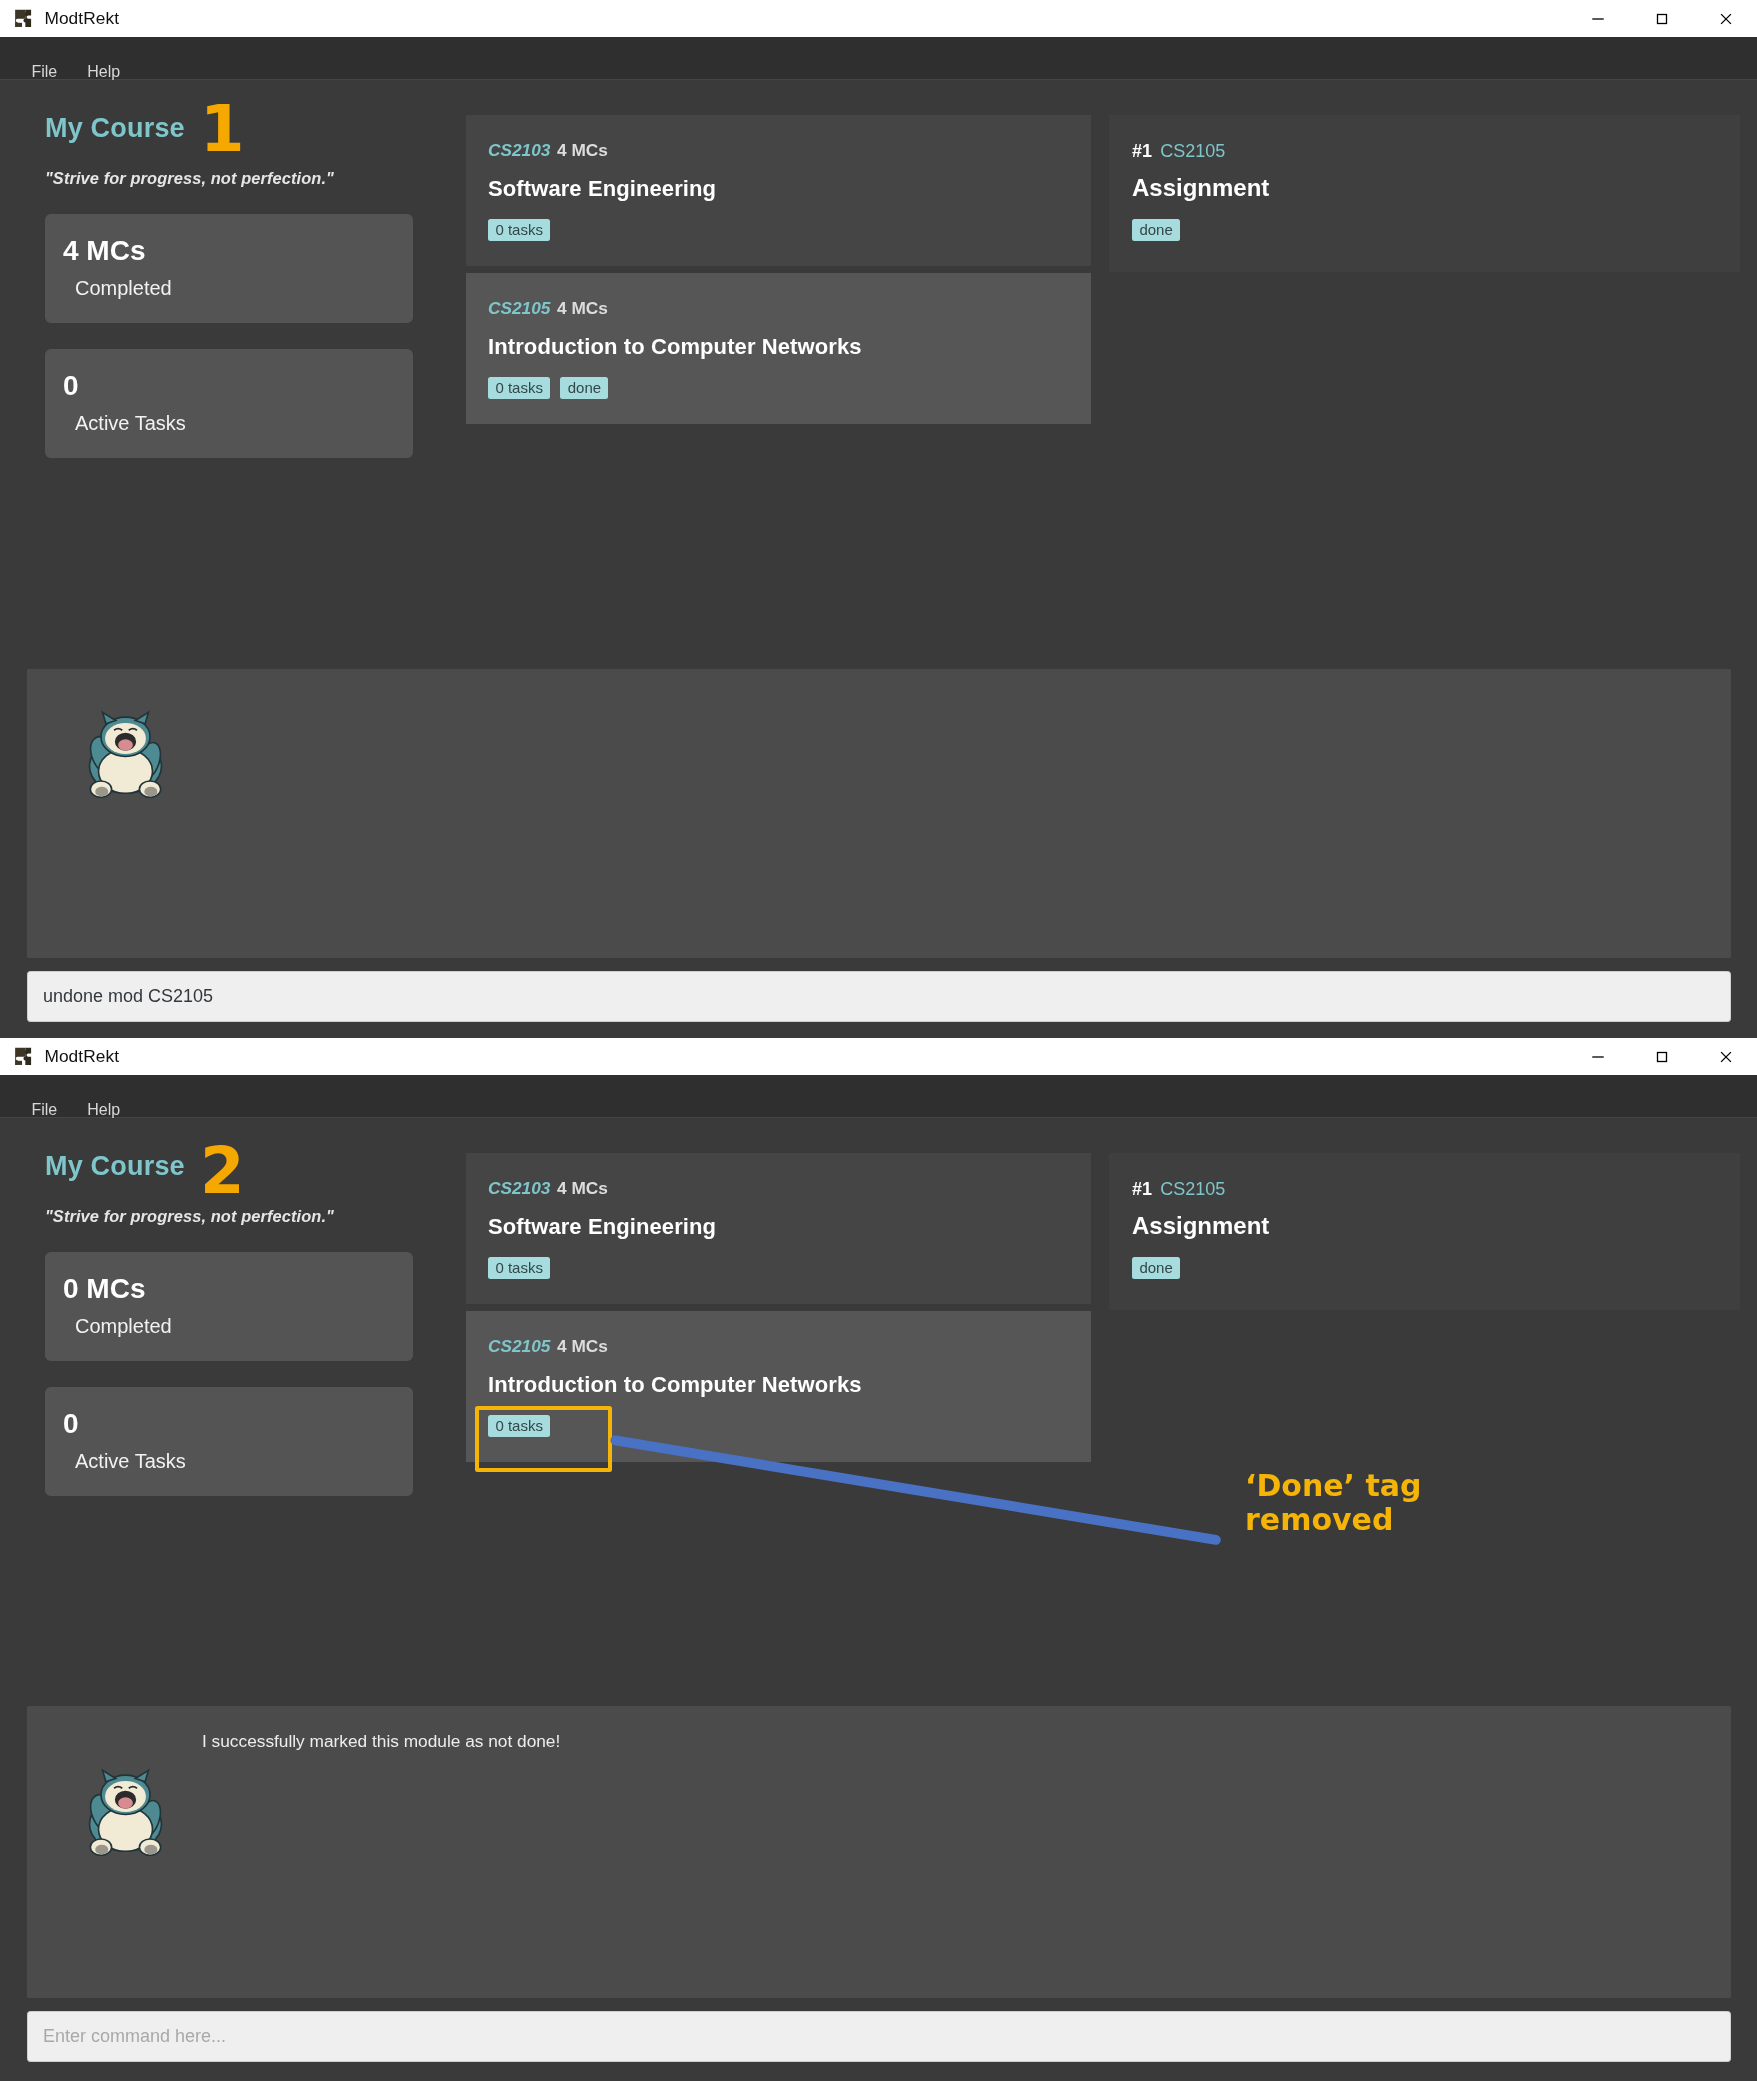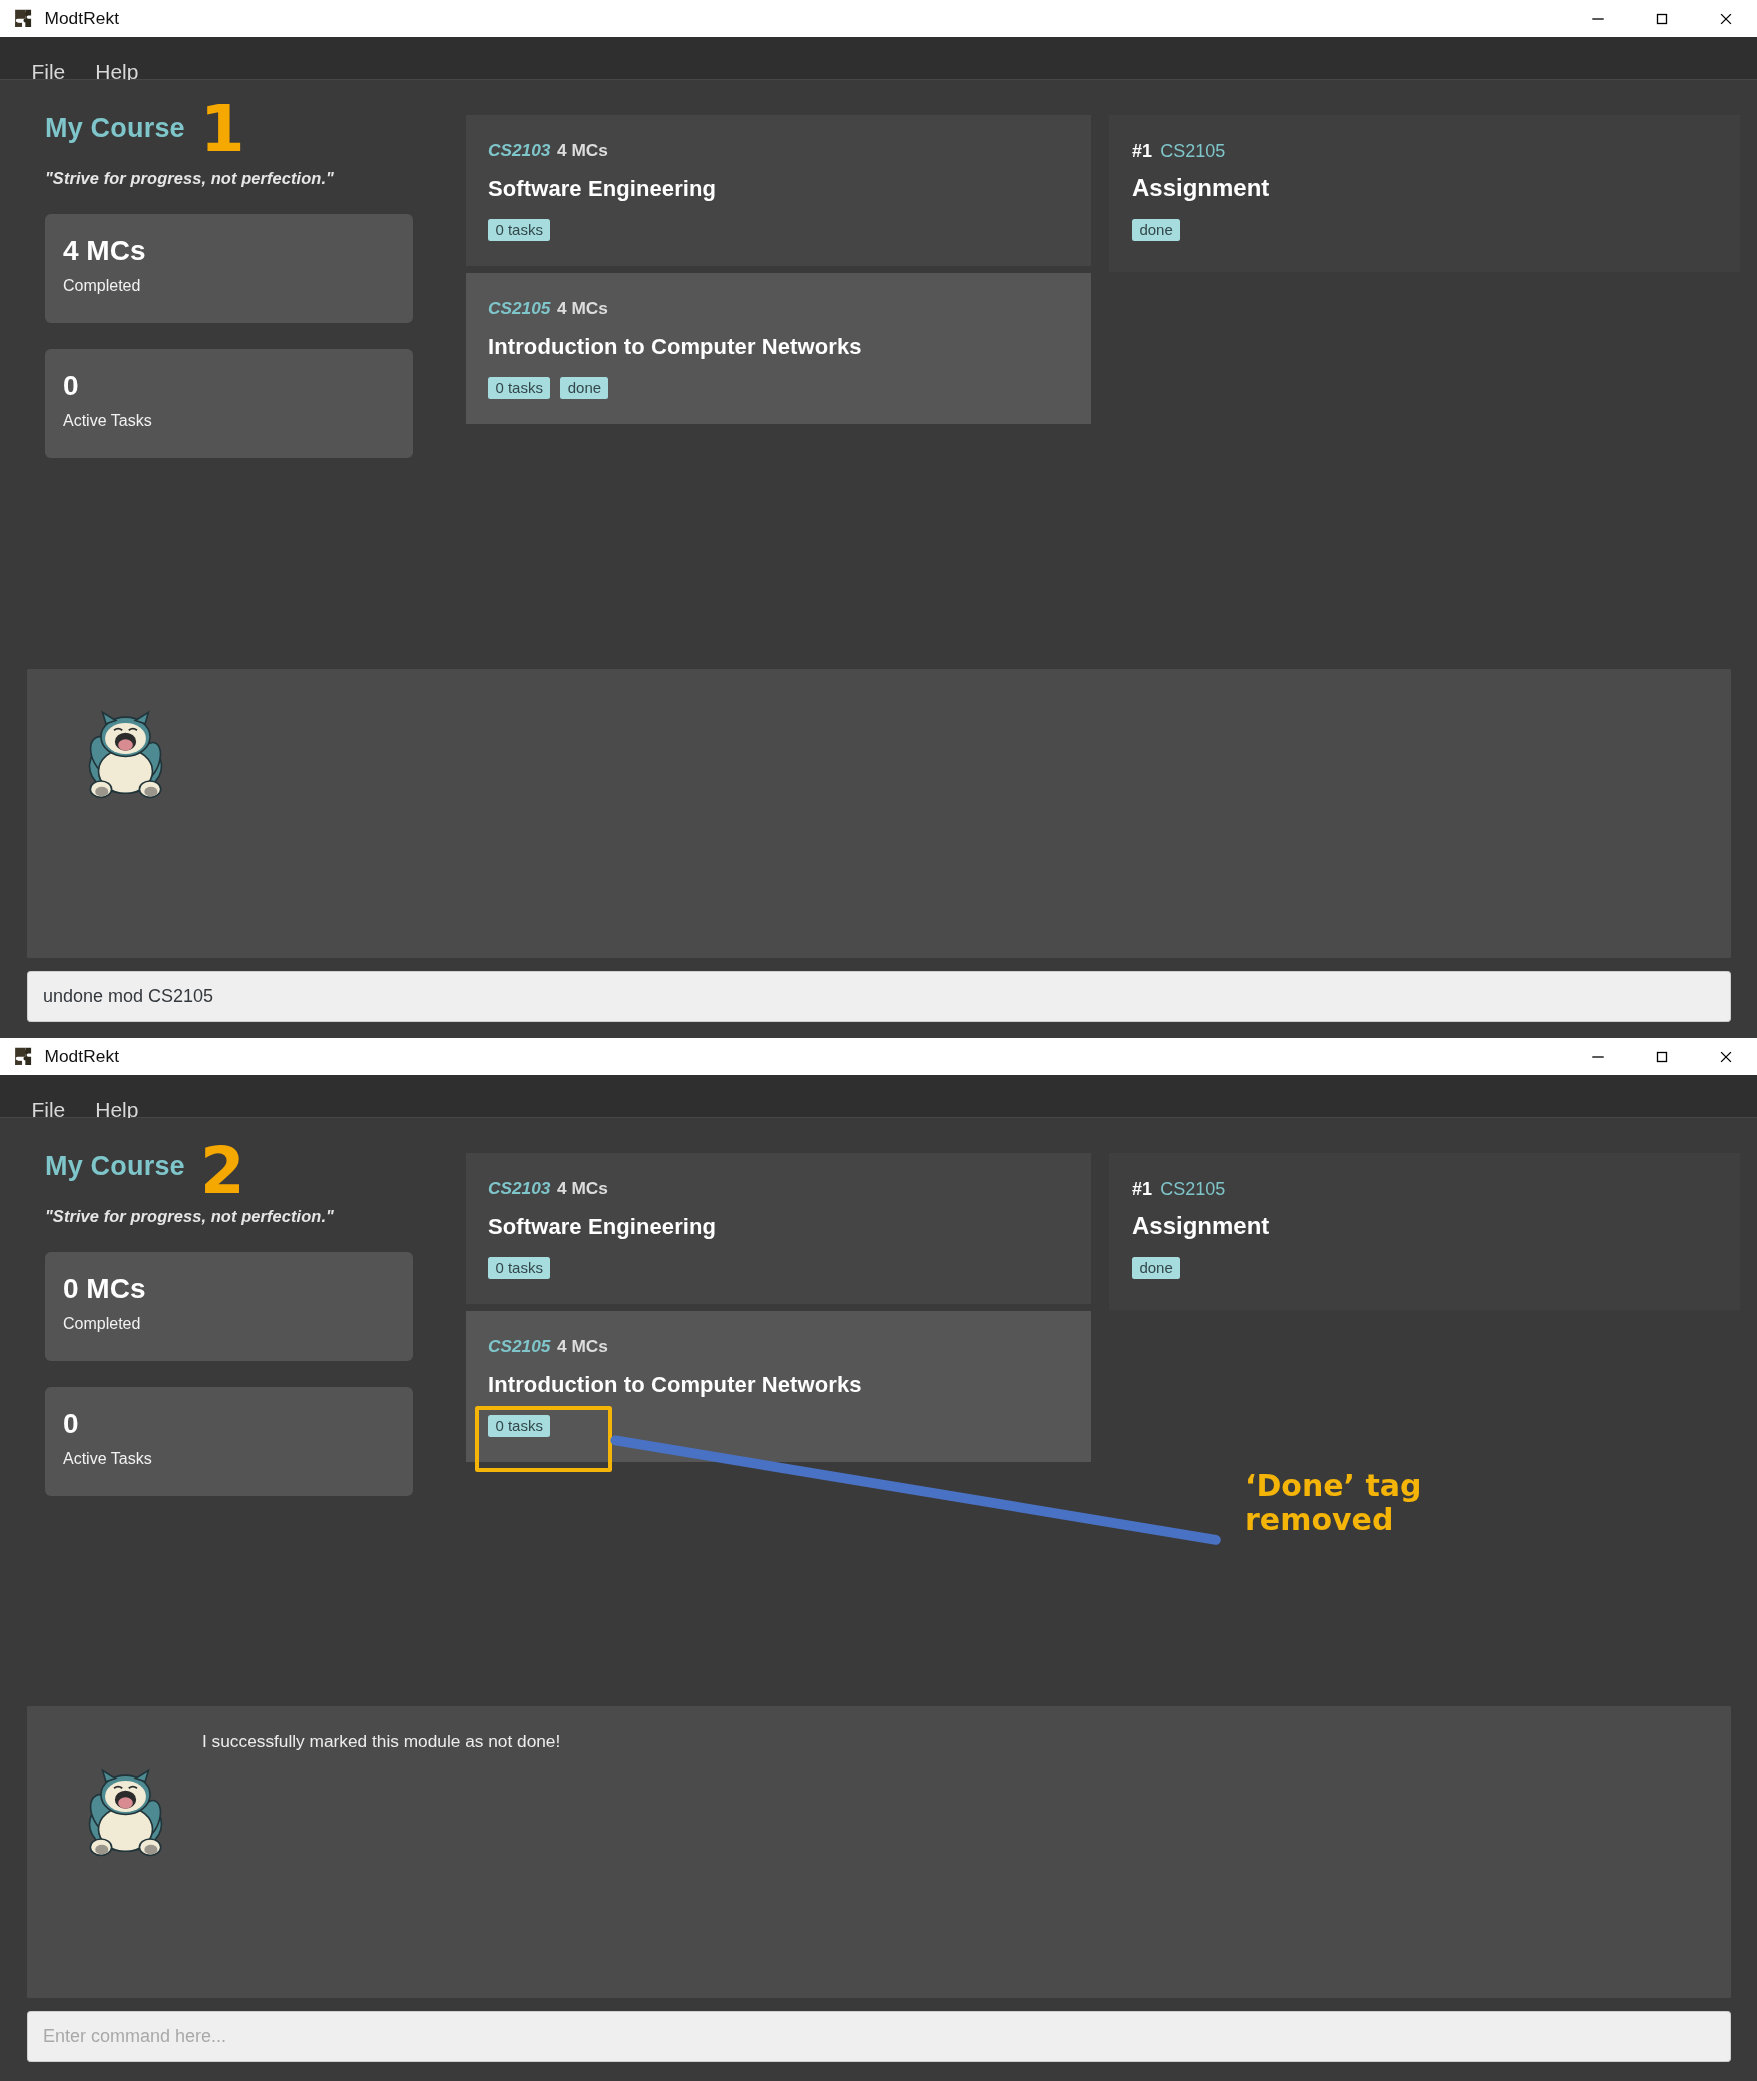--- a/index.html
+++ b/index.html
@@ -50,21 +50,21 @@
   .menubar {
     height: 43px;
     background: #2f2f2f;
     display: flex;
     align-items: center;
     padding-left: 16.4px;
     border-bottom: 0.8px solid #464646;
   }
   .menu-item {
     color: #d8d8d8;
-    font-size: 21px;
+    font-size: 16px;
     padding: 5px 15px;
     margin-top: 28px;
   }
 
   
   .appbody { background: #3a3a3a; position: relative; }
 
   .dash {
     display: flex;
     gap: 0;
@@ -97,22 +97,23 @@
     margin-top: 26px;
     padding: 21.4px 0 0 18px;
   }
   .statcard .big {
     color: #ffffff;
     font-size: 28px;
     font-weight: 700;
   }
   .statcard .sub {
     color: #f2f2f2;
-    font-size: 16px;
+    font-size: 20px;
     margin-top: 10px;
+    margin-left: 12px;
   }
 
   .modcard {
     background: #454545;
     width: 625px;
     padding: 25px 0 25px 22px;
   }
   .modcard.alt { background: #565656; }
   .modcard .code {
     color: #7fc6cb;

